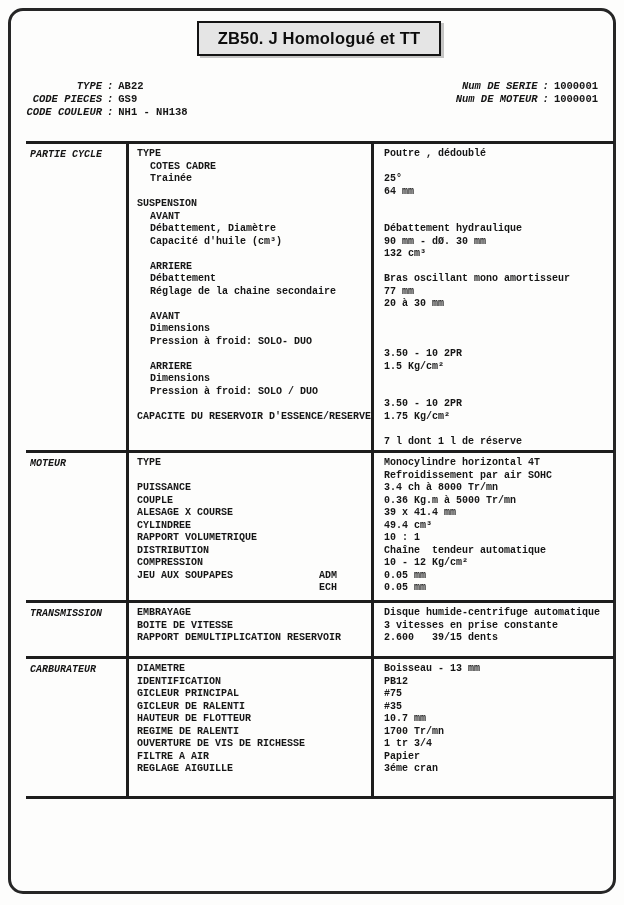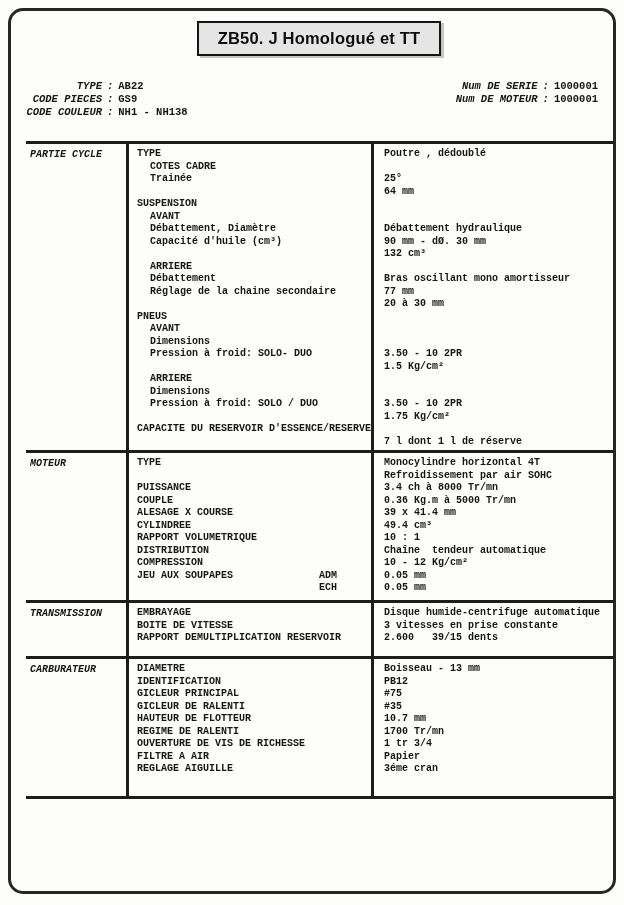--- a/index.html
+++ b/index.html
@@ -85,21 +85,20 @@
           <div class="line">&nbsp;</div>
           <div class="line">SUSPENSION</div>
           <div class="line ind">AVANT</div>
           <div class="line ind">Débattement, Diamètre</div>
           <div class="line ind">Capacité d'huile (cm³)</div>
           <div class="line">&nbsp;</div>
           <div class="line ind">ARRIERE</div>
           <div class="line ind">Débattement</div>
           <div class="line ind">Réglage de la chaine secondaire</div>
           <div class="line">&nbsp;</div>
-          <div class="line">PNEUS</div>
           <div class="line ind">AVANT</div>
           <div class="line ind">Dimensions</div>
           <div class="line ind">Pression à froid: SOLO- DUO</div>
           <div class="line">&nbsp;</div>
           <div class="line ind">ARRIERE</div>
           <div class="line ind">Dimensions</div>
           <div class="line ind">Pression à froid: SOLO / DUO</div>
           <div class="line">&nbsp;</div>
           <div class="line">CAPACITE DU RESERVOIR D'ESSENCE/RESERVE</div>
         </div>

